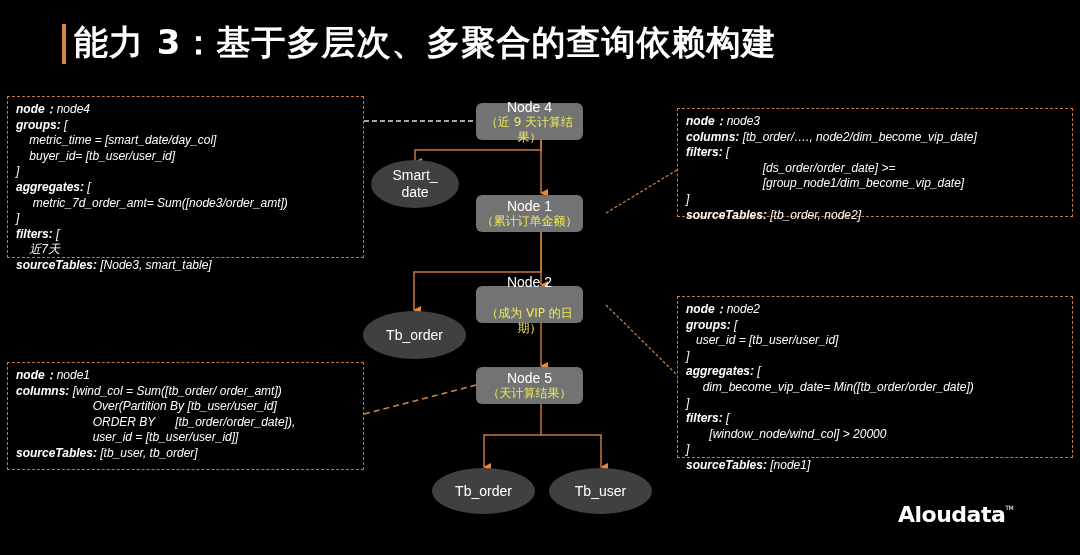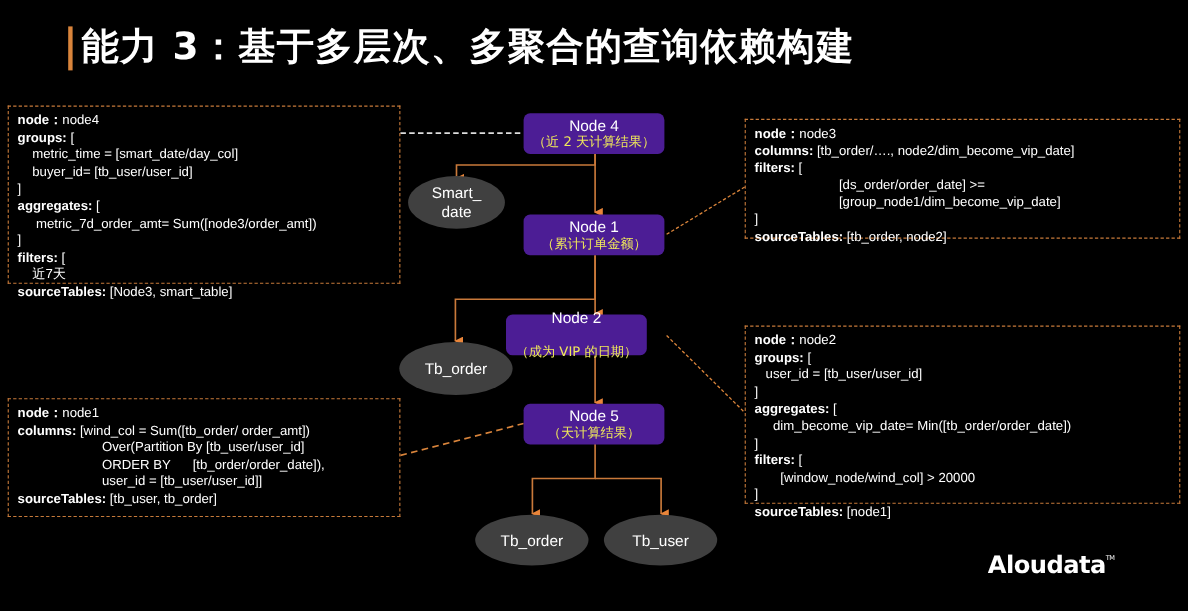--- a/index.html
+++ b/index.html
@@ -1,22 +1,22 @@
 <!DOCTYPE html>
 <html><head>
 <meta charset="utf-8">
 <style>
   html, body { margin:0; padding:0; background:#000; }
   body { width:1080px; height:555px; position:relative; overflow:hidden; font-family:"Liberation Sans", "DejaVu Sans", sans-serif; color:#fff; }
   .title-bar { position:absolute; left:62px; top:24px; width:4px; height:40px; background:#d9843b; }
   .title { position:absolute; left:74px; top:20px; font-size:34px; font-weight:bold; color:#fff; letter-spacing:1px; font-family:"DejaVu Sans", sans-serif; }
   svg.links { position:absolute; left:0; top:0; }
-  .code-box { position:absolute; border:1.5px dashed #c77a3a; padding:5px 8px; font-size:12px; line-height:15.6px; color:#fff; white-space:pre; font-family:"Liberation Sans", sans-serif; }
+  .code-box { position:absolute; border:1.5px dashed #c77a3a; padding:5px 8px; font-size:12px; line-height:15.6px; color:#fff; white-space:pre; font-family:"Liberation Sans", sans-serif;font-style:italic; }
   .code-box b { font-weight:bold; }
-  .node { position:absolute; width:128px; height:37px; background:#4c1d95; border-radius:6px; text-align:center; display:flex; flex-direction:column; justify-content:center; }
+  .node { position:absolute; width:107px; height:37px; background:#737373; border-radius:6px; text-align:center; display:flex; flex-direction:column; justify-content:center; }
   .node .nm { font-size:14px; color:#fff; line-height:16px; }
   .node .sub { font-size:12px; color:#f0e95a; line-height:15px; font-family:"DejaVu Sans", sans-serif; }
   .ellipse { position:absolute; background:#404040; border-radius:50%; display:flex; align-items:center; justify-content:center; text-align:center; font-size:14px; color:#fff; line-height:17px; }
   .logo { position:absolute; left:898px; top:502px; font-size:22px; font-weight:bold; color:#fff; font-family:"DejaVu Sans", sans-serif; letter-spacing:-0.5px; }
   .logo sup { font-size:6px; font-weight:normal; vertical-align:top; position:relative; top:2px; }
 </style>
 </head>
 <body>
 
 <div class="title-bar"></div>
@@ -45,27 +45,27 @@
   </g>
 </svg>
 
 <div class="code-box" style="left:7px;top:96px;width:339px;height:150px;"><div><b>node：</b><span>node4</span></div><div><b>groups:</b><span> [</span></div><div><span>    metric_time = [smart_date/day_col]</span></div><div><span>    buyer_id= [tb_user/user_id]</span></div><div><span>]</span></div><div><b>aggregates:</b><span> [</span></div><div><span>     metric_7d_order_amt= Sum([node3/order_amt])</span></div><div><span>]</span></div><div><b>filters:</b><span> [</span></div><div><span>    近7天</span></div><div><b>sourceTables:</b><span> [Node3, smart_table]</span></div></div>
 <div class="code-box" style="left:677px;top:108px;width:378px;height:97px;"><div><b>node：</b><span>node3</span></div><div><b>columns:</b><span> [tb_order/…., node2/dim_become_vip_date]</span></div><div><b>filters:</b><span> [</span></div><div><span>                       [ds_order/order_date] &gt;=</span></div><div><span>                       [group_node1/dim_become_vip_date]</span></div><div><span>]</span></div><div><b>sourceTables:</b><span> [tb_order, node2]</span></div></div>
 <div class="code-box" style="left:677px;top:296px;width:378px;height:150px;"><div><b>node：</b><span>node2</span></div><div><b>groups:</b><span> [</span></div><div><span>   user_id = [tb_user/user_id]</span></div><div><span>]</span></div><div><b>aggregates:</b><span> [</span></div><div><span>     dim_become_vip_date= Min([tb_order/order_date])</span></div><div><span>]</span></div><div><b>filters:</b><span> [</span></div><div><span>       [window_node/wind_col] &gt; 20000</span></div><div><span>]</span></div><div><b>sourceTables:</b><span> [node1]</span></div></div>
 <div class="code-box" style="left:7px;top:362px;width:339px;height:96px;"><div><b>node：</b><span>node1</span></div><div><b>columns:</b><span> [wind_col = Sum([tb_order/ order_amt])</span></div><div><span>                       Over(Partition By [tb_user/user_id]</span></div><div><span>                       ORDER BY      [tb_order/order_date]),</span></div><div><span>                       user_id = [tb_user/user_id]]</span></div><div><b>sourceTables:</b><span> [tb_user, tb_order]</span></div></div>
 
 <div class="node" style="left:476px;top:103px;">
   <span class="nm">Node 4</span>
-  <span class="sub">（近 2 天计算结果）</span>
+  <span class="sub">（近 9 天计算结果）</span>
 </div>
 <div class="node" style="left:476px;top:195px;">
   <span class="nm">Node 1</span>
   <span class="sub">（累计订单金额）</span>
 </div>
-<div class="node" style="left:460px;top:286px;gap:16px;">
+<div class="node" style="left:476px;top:286px;gap:16px;">
   <span class="nm">Node 2</span>
   <span class="sub">（成为 VIP 的日期）</span>
 </div>
 <div class="node" style="left:476px;top:367px;">
   <span class="nm">Node 5</span>
   <span class="sub">（天计算结果）</span>
 </div>
 
 <div class="ellipse" style="left:371px;top:160px;width:88px;height:48px;flex-direction:column;">
   <span>Smart_</span>

